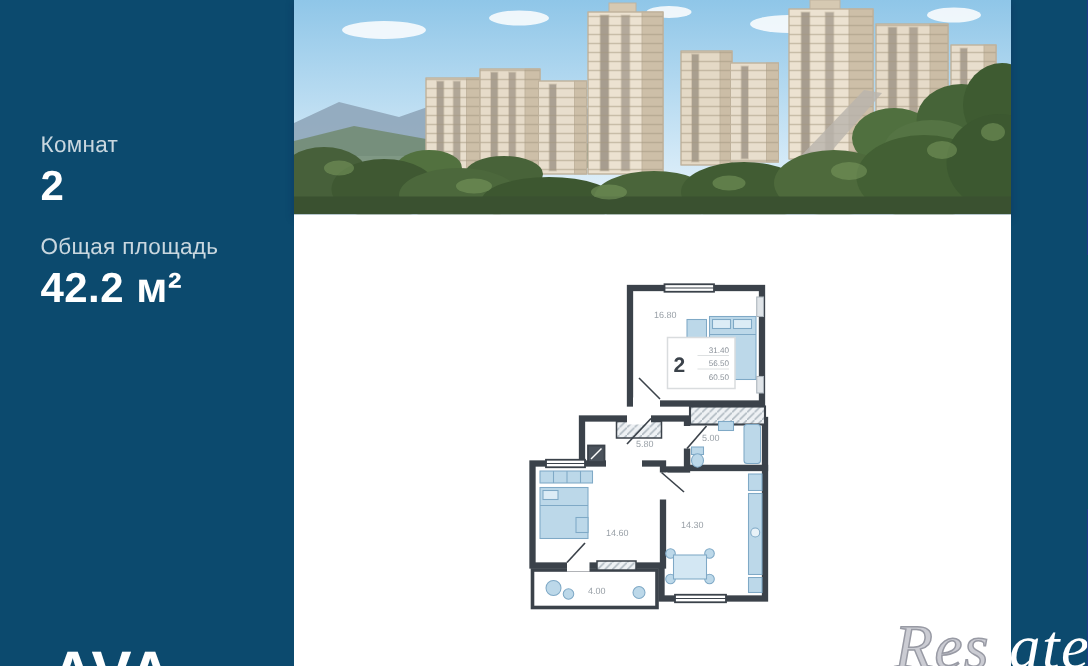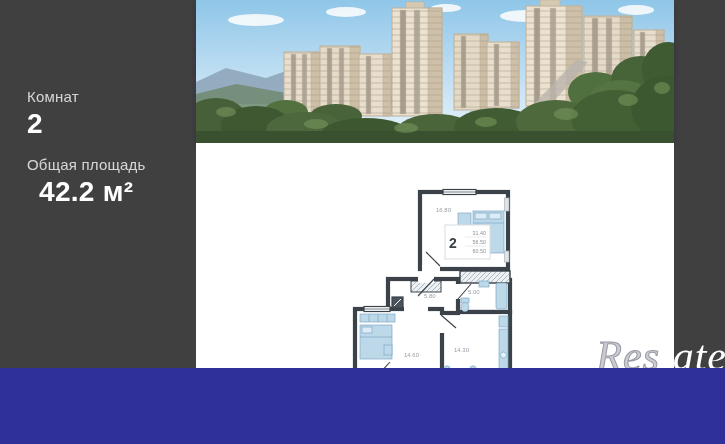--- a/index.html
+++ b/index.html
@@ -1,24 +1,24 @@
 <!DOCTYPE html>
 <html><head>
 <meta charset="utf-8">
 <style>
   html,body{margin:0;padding:0;background:#30309a;}
   .stage{
-    position:relative;width:725px;height:368px;overflow:hidden;
-    background:#404040;
+    position:relative;width:725px;height:444px;overflow:hidden;
+    background:#0c4a6e;
     font-family:"Liberation Sans", sans-serif;
   }
   
   .stat{position:absolute;left:27px;}
   .stat-rooms{top:88px;}
-  .stat-area{top:156px;text-align:center;}
+  .stat-area{top:156px;}
   .stat-label{font-size:15px;color:rgba(255,255,255,0.78);letter-spacing:.2px;margin-bottom:3px;}
   .stat-value{font-size:28px;font-weight:bold;color:#ffffff;letter-spacing:.3px;}
   .logo{
     position:absolute;left:34px;top:427px;
     font-size:40px;font-weight:bold;color:#ffffff;letter-spacing:1px;
   }
   
   .photo{
     position:absolute;left:196px;top:0;width:478px;height:143px;
     box-shadow:0 2px 5px rgba(20,25,80,.35);

